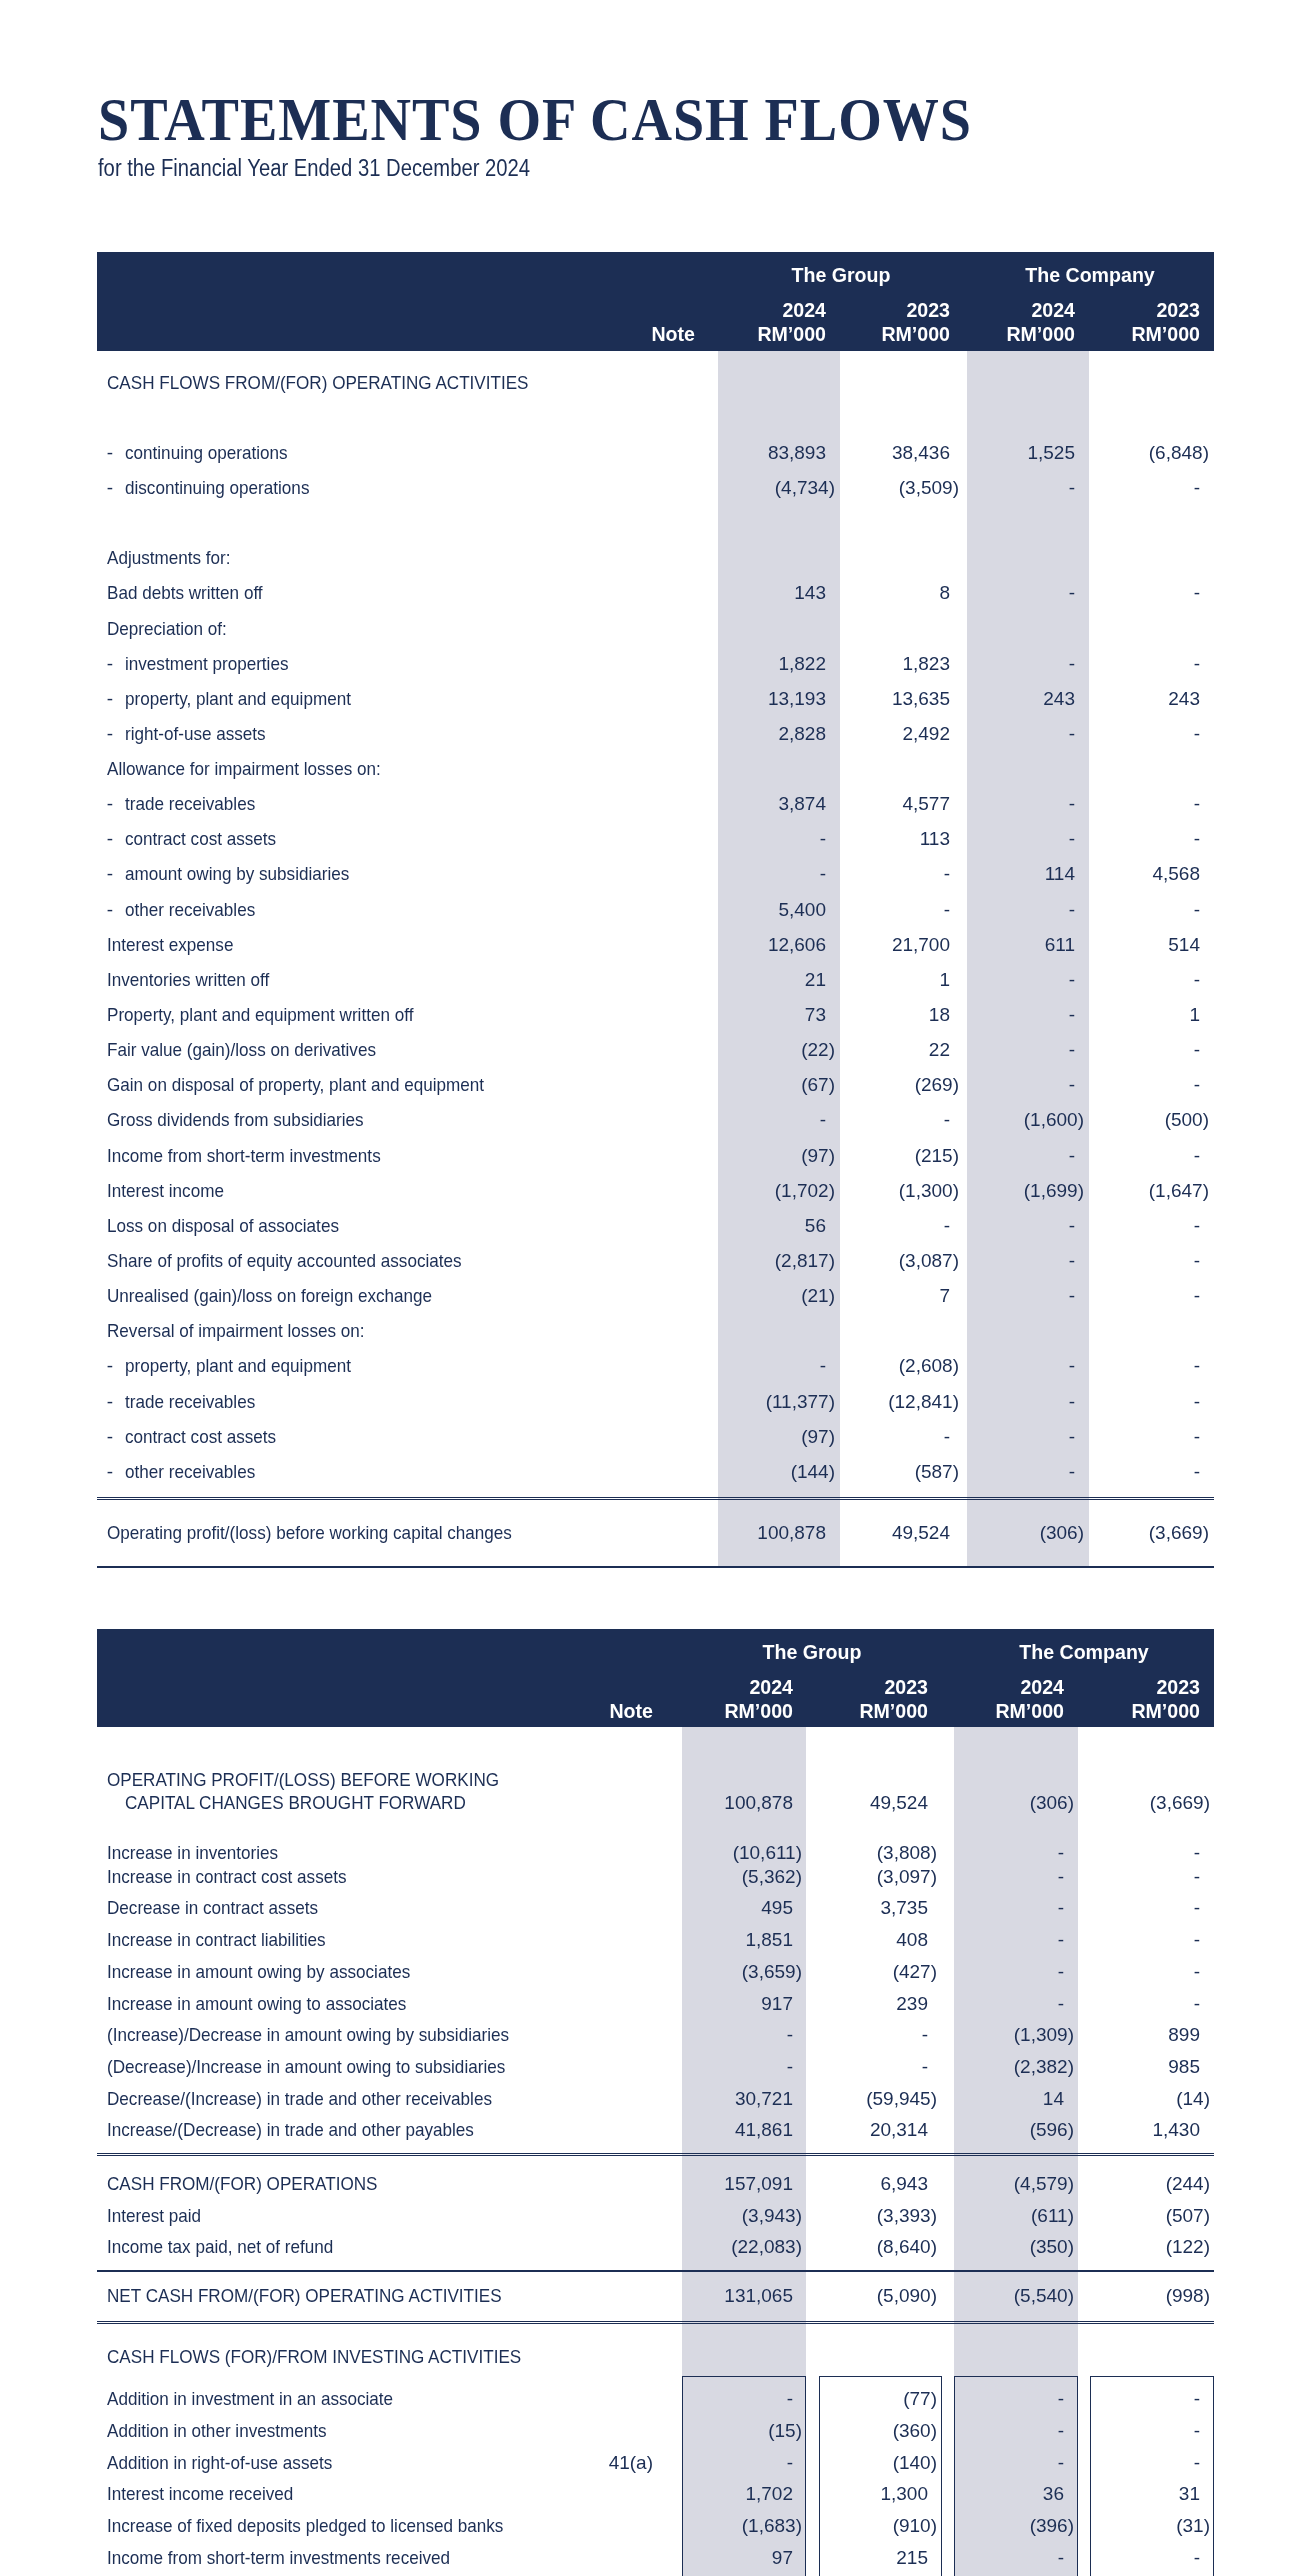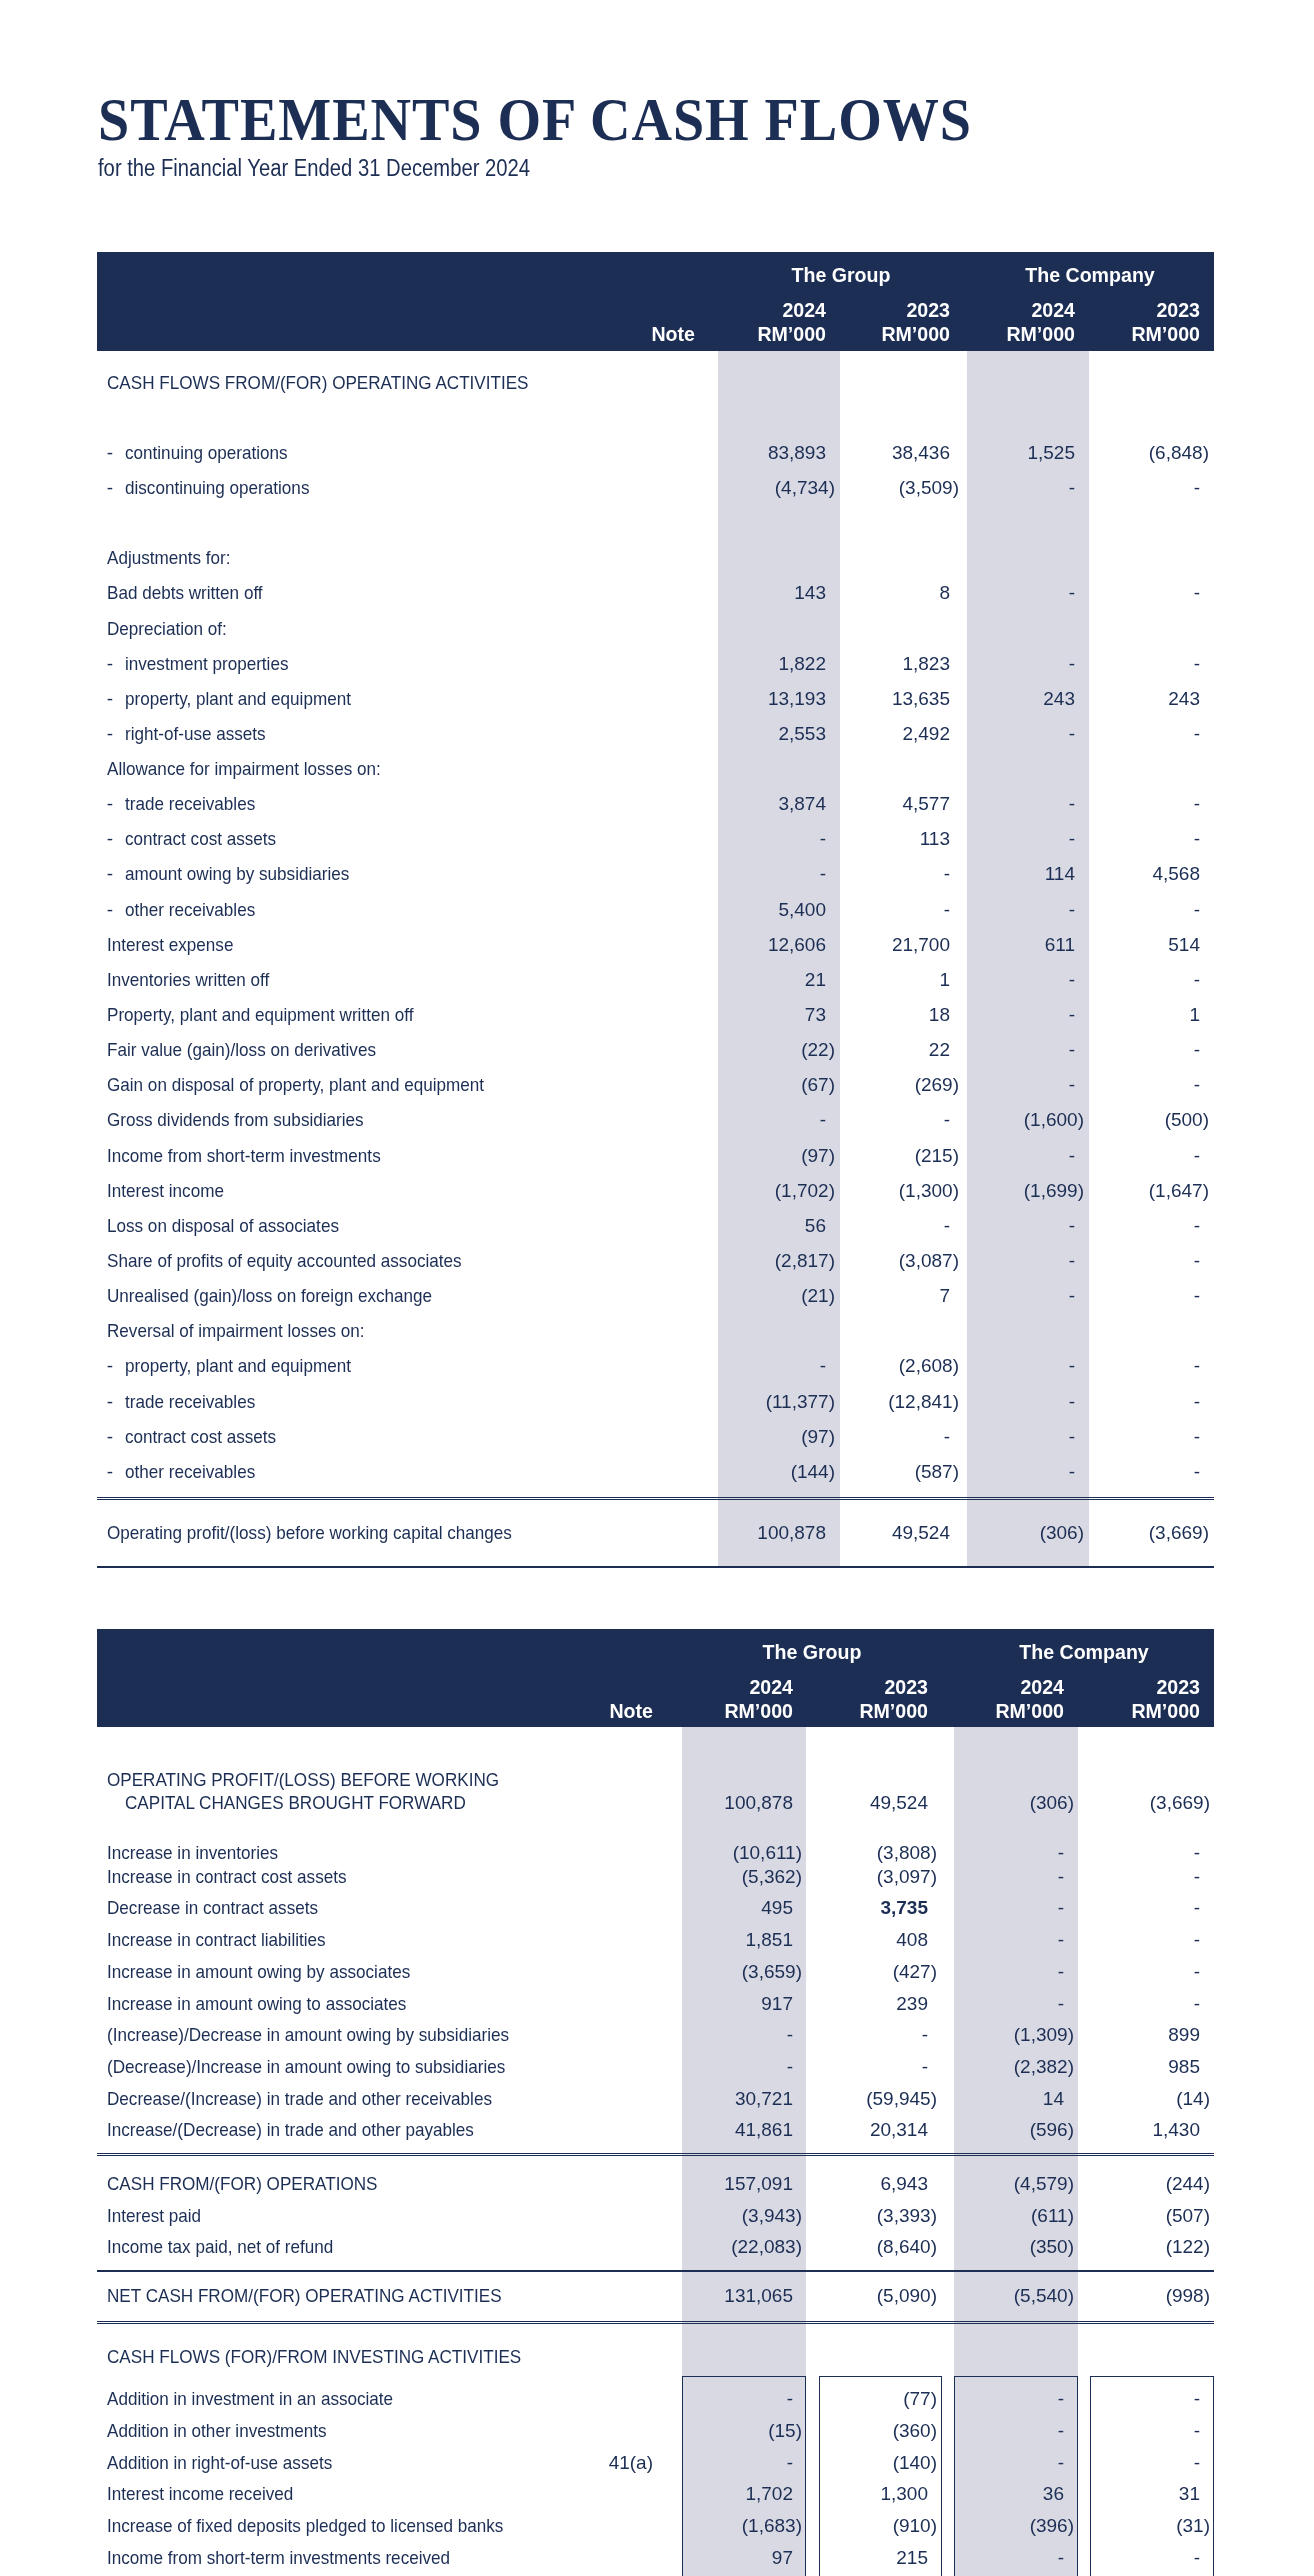--- a/index.html
+++ b/index.html
@@ -93,21 +93,21 @@
         <span class="dash" style="top: 0px;">-</span>
         <span class="lbl ind" style="top: 0px;">property, plant and equipment</span>
         <span class="cell" style="left: 621px; width: 108px; top: 0px;">13,193</span>
         <span class="cell" style="left: 745px; width: 108px; top: 0px;">13,635</span>
         <span class="cell" style="left: 870px; width: 108px; top: 0px;">243</span>
         <span class="cell" style="left: 995px; width: 108px; top: 0px;">243</span>
       </div>
       <div class="row" style="top: 472px; height: 20.6px;">
         <span class="dash" style="top: 0px;">-</span>
         <span class="lbl ind" style="top: 0px;">right-of-use assets</span>
-        <span class="cell" style="left: 621px; width: 108px; top: 0px;">2,553</span>
+        <span class="cell" style="left: 621px; width: 108px; top: 0px;">2,828</span>
         <span class="cell" style="left: 745px; width: 108px; top: 0px;">2,492</span>
         <span class="cell" style="left: 870px; width: 108px; top: 0px;">-</span>
         <span class="cell" style="left: 995px; width: 108px; top: 0px;">-</span>
       </div>
       <div class="row" style="top: 507px; height: 20.6px;">
         <span class="lbl" style="top: 0px;">Allowance for impairment losses on:</span>
       </div>
       <div class="row" style="top: 542px; height: 20.6px;">
         <span class="dash" style="top: 0px;">-</span>
         <span class="lbl ind" style="top: 0px;">trade receivables</span>
@@ -296,21 +296,21 @@
       <div class="row" style="top: 238px; height: 20.6px;">
         <span class="lbl" style="top: 0px;">Increase in contract cost assets</span>
         <span class="cell" style="left: 585px; width: 120px; top: 0px;">(5,362)</span>
         <span class="cell" style="left: 722px; width: 118px; top: 0px;">(3,097)</span>
         <span class="cell" style="left: 857px; width: 110px; top: 0px;">-</span>
         <span class="cell" style="left: 993px; width: 110px; top: 0px;">-</span>
       </div>
       <div class="row" style="top: 269px; height: 20.6px;">
         <span class="lbl" style="top: 0px;">Decrease in contract assets</span>
         <span class="cell" style="left: 585px; width: 111px; top: 0px;">495</span>
-        <span class="cell" style="left: 722px; width: 109px; top: 0px; font-weight: bold;">3,735</span>
+        <span class="cell" style="left: 722px; width: 109px; top: 0px;">3,735</span>
         <span class="cell" style="left: 857px; width: 110px; top: 0px;">-</span>
         <span class="cell" style="left: 993px; width: 110px; top: 0px;">-</span>
       </div>
       <div class="row" style="top: 301px; height: 20.6px;">
         <span class="lbl" style="top: 0px;">Increase in contract liabilities</span>
         <span class="cell" style="left: 585px; width: 111px; top: 0px;">1,851</span>
         <span class="cell" style="left: 722px; width: 109px; top: 0px;">408</span>
         <span class="cell" style="left: 857px; width: 110px; top: 0px;">-</span>
         <span class="cell" style="left: 993px; width: 110px; top: 0px;">-</span>
       </div>

